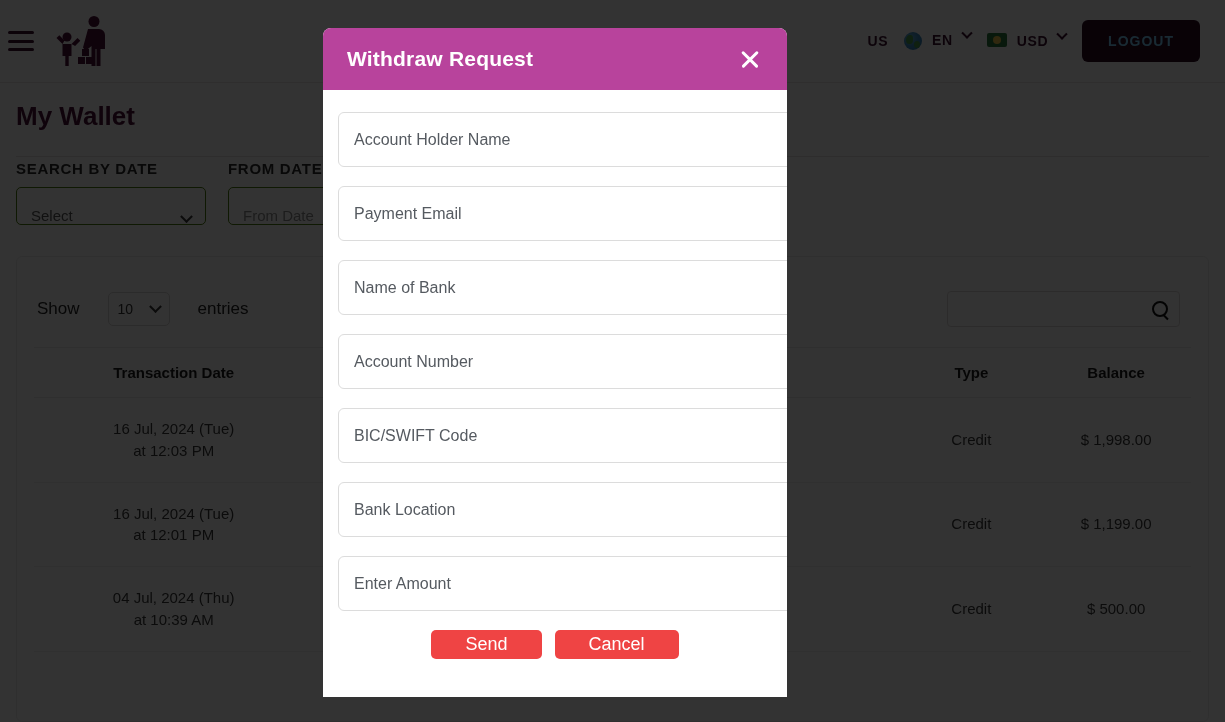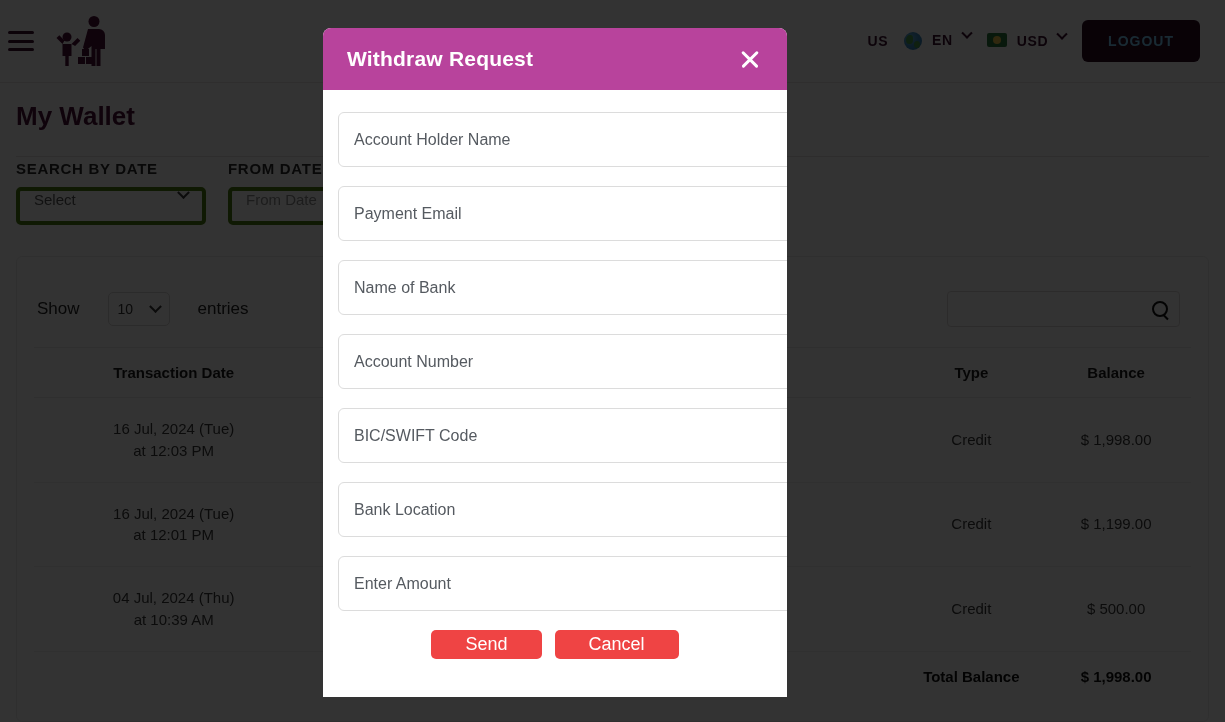--- a/index.html
+++ b/index.html
@@ -87,22 +87,22 @@
   .wallet-title { font-size: 26px; font-weight: bold; color: #4e0f38; }
   .hr { margin-top: 24px; border-top: 1px solid #e5e0e0; }
 
   .filters { position: absolute; top: 160px; left: 16px; display: flex; gap: 22px; }
   .filter { display: flex; flex-direction: column; }
   .filter-label {
     font-size: 15px; font-weight: bold; color: #2c2c2c;
     letter-spacing: .7px; margin-bottom: 10px;
   }
   .sel-box, .date-box {
-    height: 38px; border: 4px solid #4d7c0f; border-radius: 5px;
-    background: #ffffff; display: flex; align-items: flex-start;
+    height: 38px; border: 1px solid #4d7c0f; border-radius: 5px;
+    background: #ffffff; display: flex; align-items: flex-end;
     padding: 0 14px; font-size: 15px; color: #585858;
   }
   .sel-box { width: 190px; justify-content: space-between; }
   .date-box { width: 190px; color: #8e8e8e; }
   .sel-chev {
     width: 9px; height: 9px; border-right: 2px solid #3b3b3b;
     border-bottom: 2px solid #3b3b3b; transform: rotate(45deg) translate(-2px,-2px);
   }
 
   .card {
@@ -311,27 +311,20 @@
           <tr>
             <td>
               <span>04 Jul, 2024 (Thu)</span><br>
               <span>at 10:39 AM</span>
             </td>
             <td></td>
             <td></td>
             <td>Credit</td>
             <td>$ 500.00</td>
           </tr>
-          <tr class="total">
-            <td></td>
-            <td></td>
-            <td></td>
-            <td>Total Balance</td>
-            <td>$ 1,998.00</td>
-          </tr>
         </tbody>
       </table>
     </div>
   </div>
 
   <div class="overlay"></div>
 
   <div class="modal">
     <div class="modal-header">
       <div class="modal-title">Withdraw Request</div>

